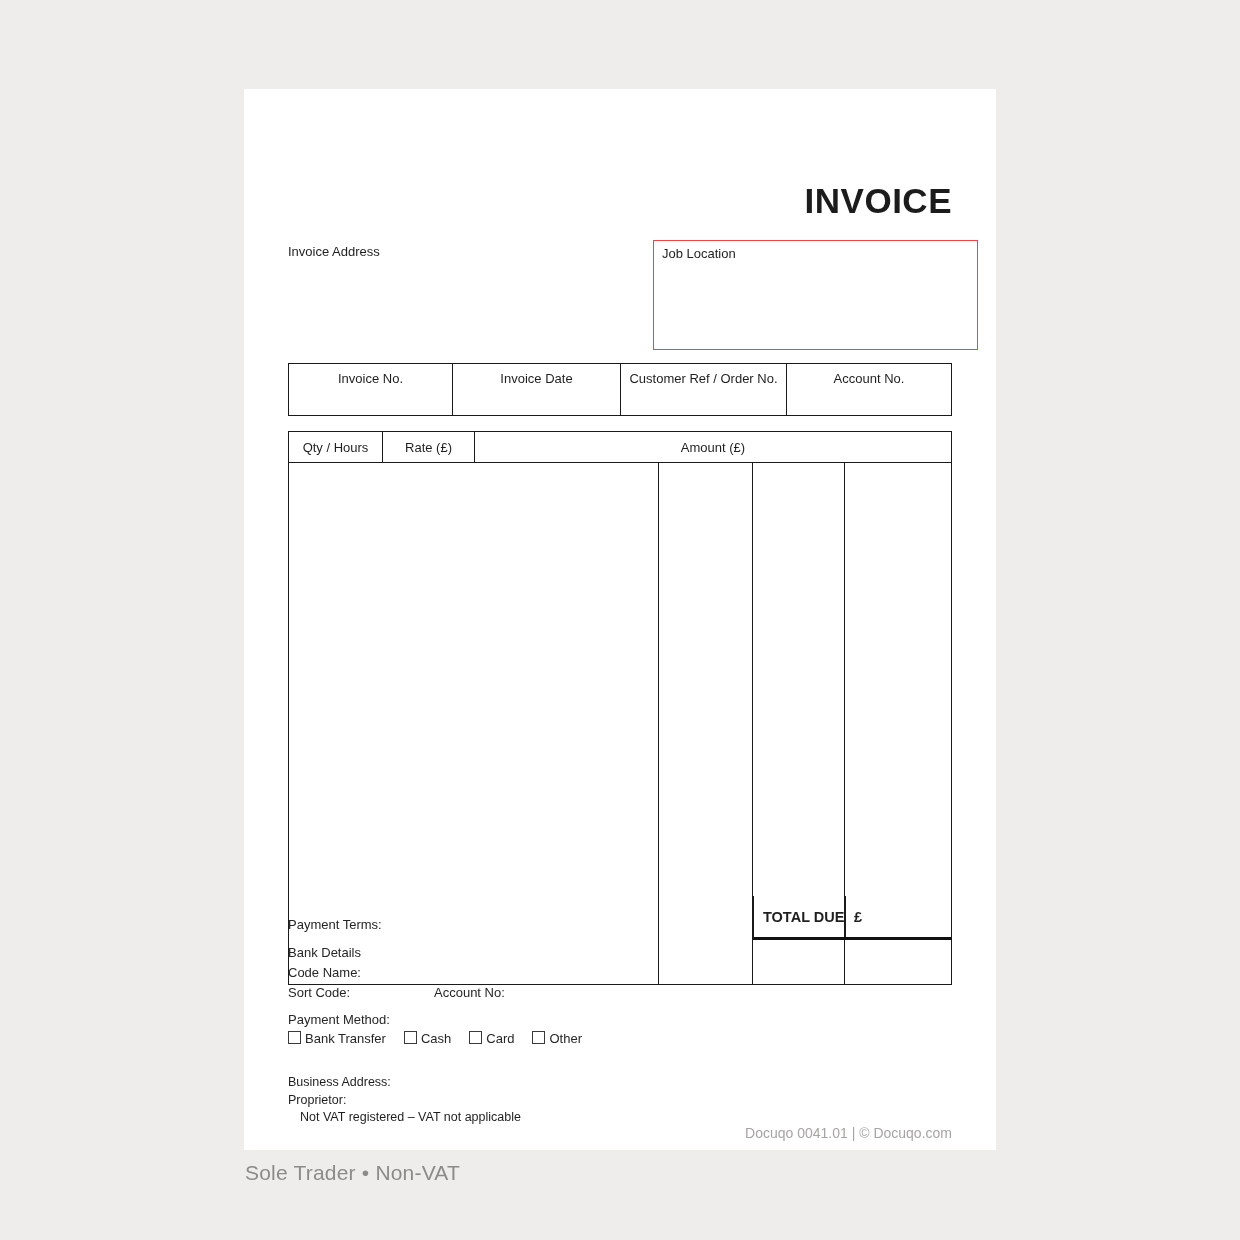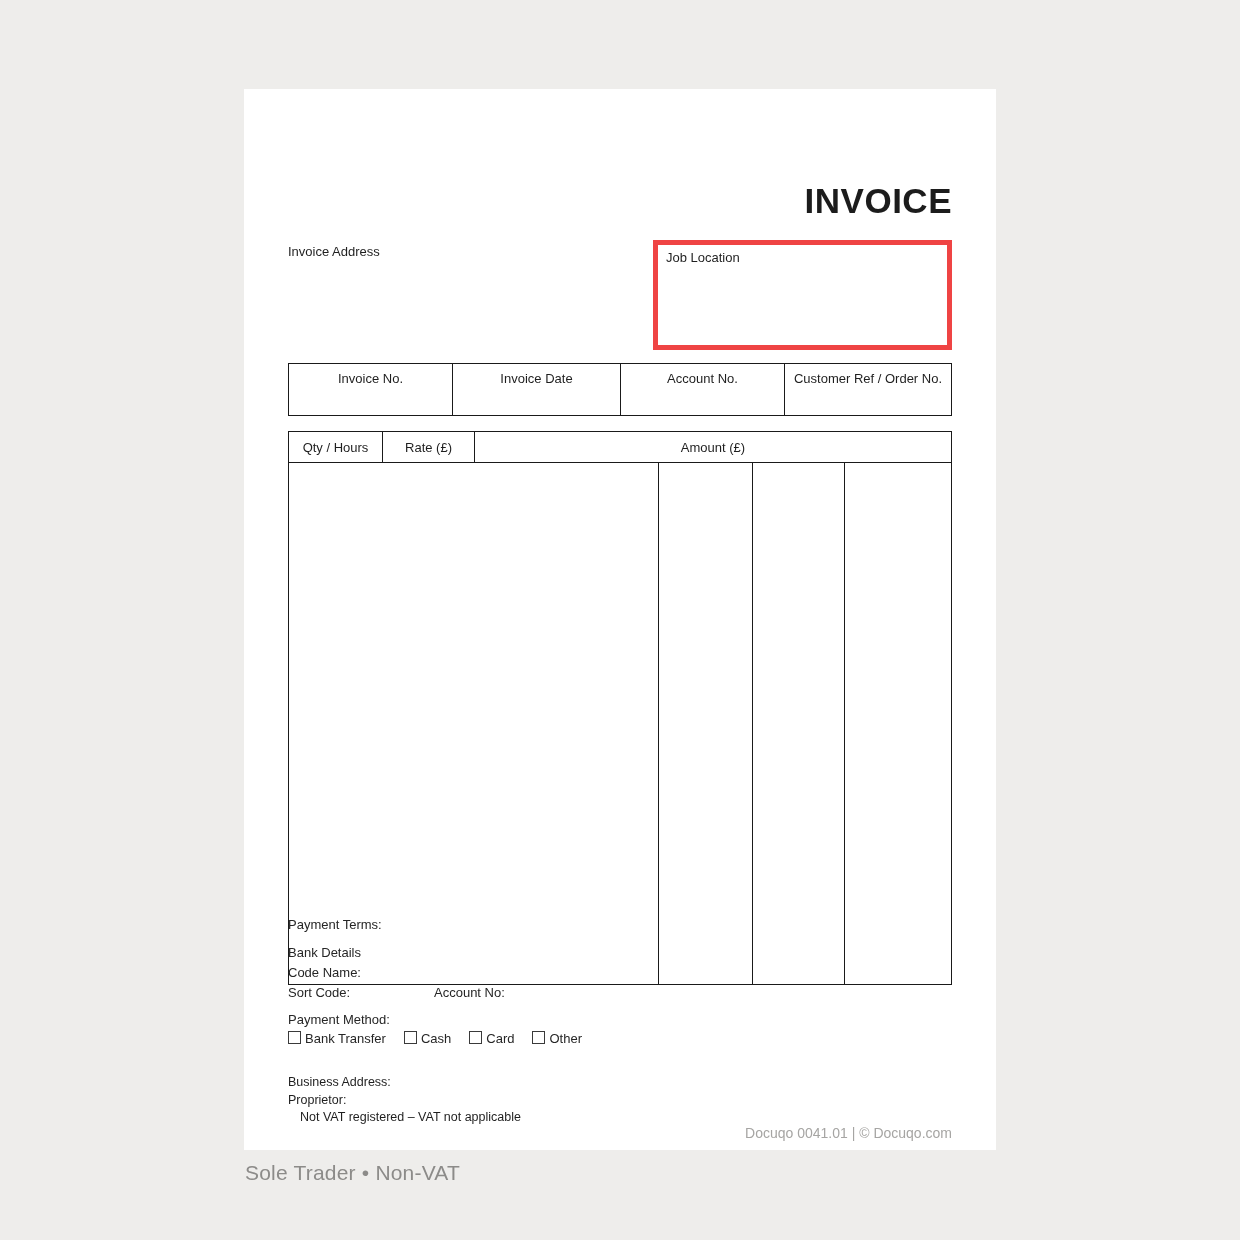--- a/index.html
+++ b/index.html
@@ -29,22 +29,22 @@
     letter-spacing: 0.5px;
     color: #1c1c1c;
   }
 
   .label-13 { font-size: 13px; color: #1f1f1f; }
 
   .invoice-address-label { left: 44px; top: 155px; }
 
   .job-location-box {
     left: 409px; top: 151px;
-    width: 299px; height: 110px;
-    border: 5px solid #ef4444;
+    width: 325px; height: 110px;
+    border: 1px solid #ef4444;
   }
   .job-location-label { padding: 5px 0 0 8px; font-size: 13px; }
 
   
   .info-table {
     left: 44px; top: 274px;
     width: 664px; height: 53px;
     border: 1.5px solid #1a1a1a;
     display: flex;
   }
@@ -167,38 +167,42 @@
 
     <div class="abs invoice-address-label label-13">Invoice Address</div>
 
     <div class="abs job-location-box">
       <div class="job-location-label">Job Location</div>
     </div>
 
     <div class="abs info-table">
       <div class="info-cell info-c0">Invoice No.</div>
       <div class="info-cell info-c1">Invoice Date</div>
+      <div class="info-cell info-c2">Customer Ref / Order No.</div>
       <div class="info-cell info-c3">Account No.</div>
-      <div class="info-cell info-c2">Customer Ref / Order No.</div>
     </div>
 
     <div class="abs items-table">
       <div class="items-header">
         <div class="it-cell it-c1">Qty / Hours</div>
         <div class="it-cell it-c2">Rate (£)</div>
         <div class="it-cell it-c3">Amount (£)</div>
       </div>
       <div class="items-body">
         <div class="it-cell it-c0"></div>
         <div class="it-cell it-c1"></div>
         <div class="it-cell it-c2"></div>
         <div class="it-cell it-c3"></div>
       </div>
     </div>
 
+    <div class="abs total-box">
+      <div class="total-label-cell">TOTAL DUE</div>
+      <div class="total-value-cell">£</div>
+    </div>
 
     <div class="abs payment-terms pay-text">Payment Terms:</div>
     <div class="abs bank-details pay-text">Bank Details</div>
     <div class="abs bank-name pay-text">Code Name:</div>
 
     <div class="abs sortcode-row pay-text">
       <span>Sort Code:</span>
       <span class="account-no">Account No:</span>
     </div>
 

